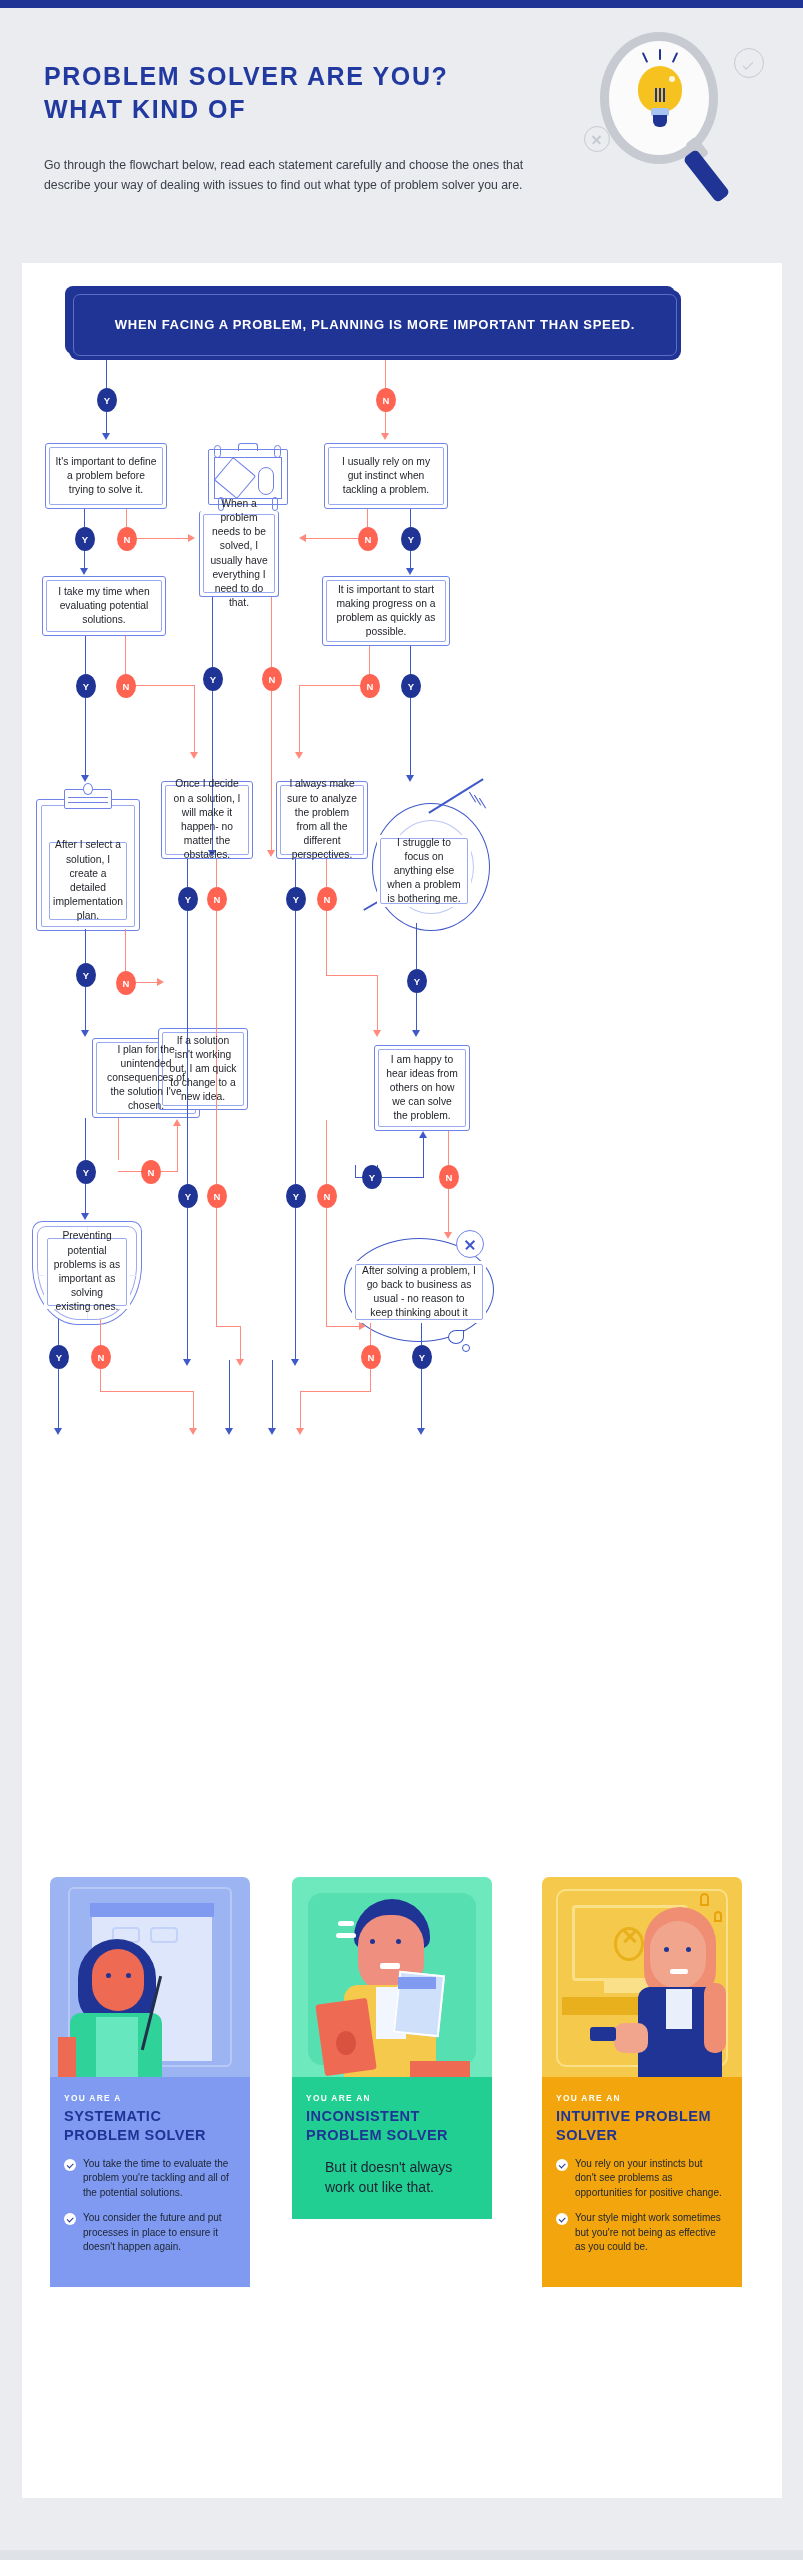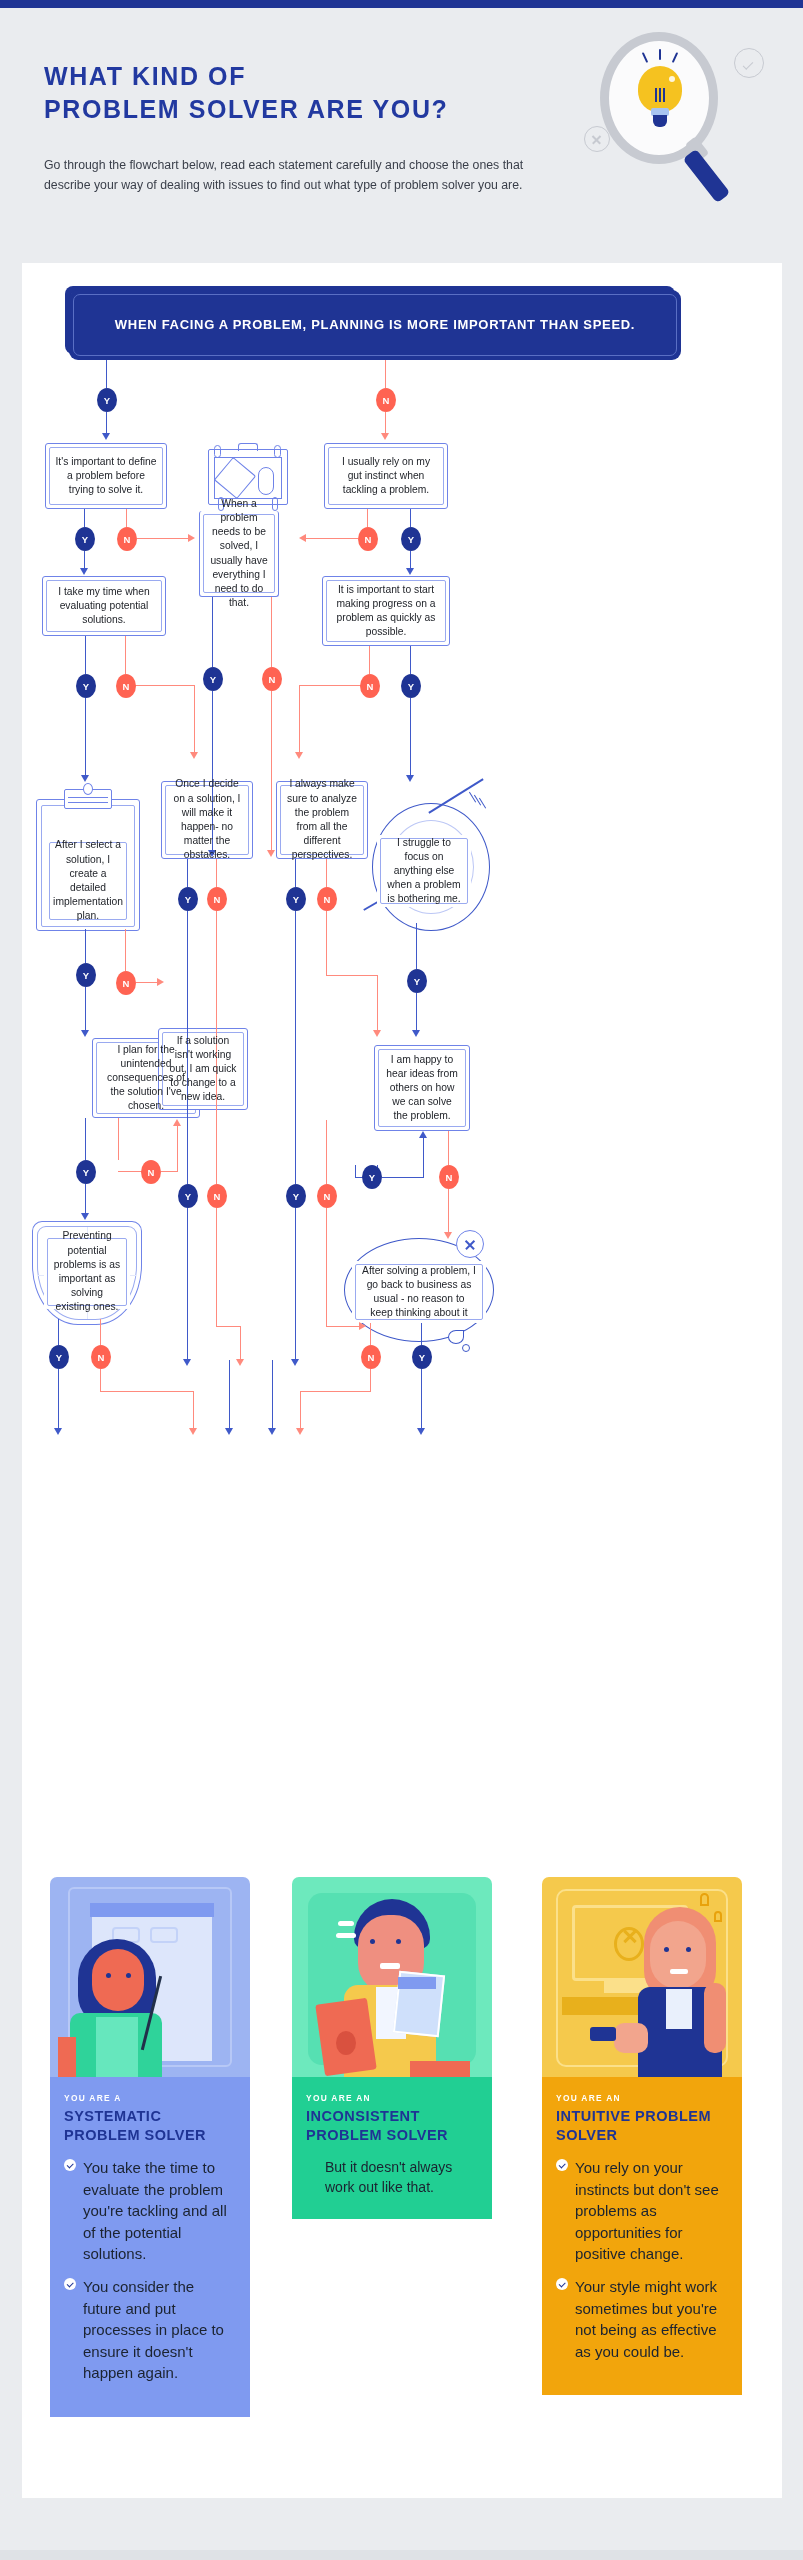--- a/index.html
+++ b/index.html
@@ -195,38 +195,38 @@
   .cardtitle{ font-size:14.5px; font-weight:bold; letter-spacing:.5px; line-height:1.28; color:#1f3494; margin-bottom:13px;}
   .bullet{ display:flex; gap:7px; margin-bottom:11px;}
   .bullet .bi{
     flex:0 0 auto; width:12px; height:12px; border-radius:50%; background:#fff;
     margin-top:2px; position:relative;
   }
   .bullet .bi:after{
     content:""; position:absolute; left:3px; top:4px; width:5px; height:2.5px;
     border-left:1.4px solid #1f3494; border-bottom:1.4px solid #1f3494; transform:rotate(-45deg);
   }
-  .bullet .bt{ font-size:15px; line-height:1.44; color:#1b2330;}
+  .bullet .bt{ font-size:10px; line-height:1.44; color:#1b2330;}
   .plaintext{ font-size:14px; line-height:1.44; color:#1b2330; margin-left:19px; margin-top:12px;}
 
   
   .fig-head{ position:absolute; border-radius:50%;}
   .fig-rect{ position:absolute;}
   .botbar{ position:absolute; left:0; bottom:0; width:803px; height:10px; background:#dfe2e6;}
 </style>
 </head>
 <body>
 
 <div class="topbar"></div>
 <div class="page"></div>
 
 <div class="header">
   <div class="hd-title">
+    <div>PROBLEM SOLVER ARE YOU?</div>
     <div>WHAT KIND OF</div>
-    <div>PROBLEM SOLVER ARE YOU?</div>
   </div>
   <div class="hd-desc">Go through the flowchart below, read each statement carefully and choose the ones that describe your way of dealing with issues to find out what type of problem solver you are.</div>
 
   <div class="mag">
     <div class="mag-ring"></div>
     <div class="mag-neck"></div>
     <div class="mag-handle"></div>
     <div class="bulb">
       <div class="ray" style="left:6px; top:-14px; transform:rotate(-25deg);"></div>
       <div class="ray" style="left:21px; top:-17px;"></div>

